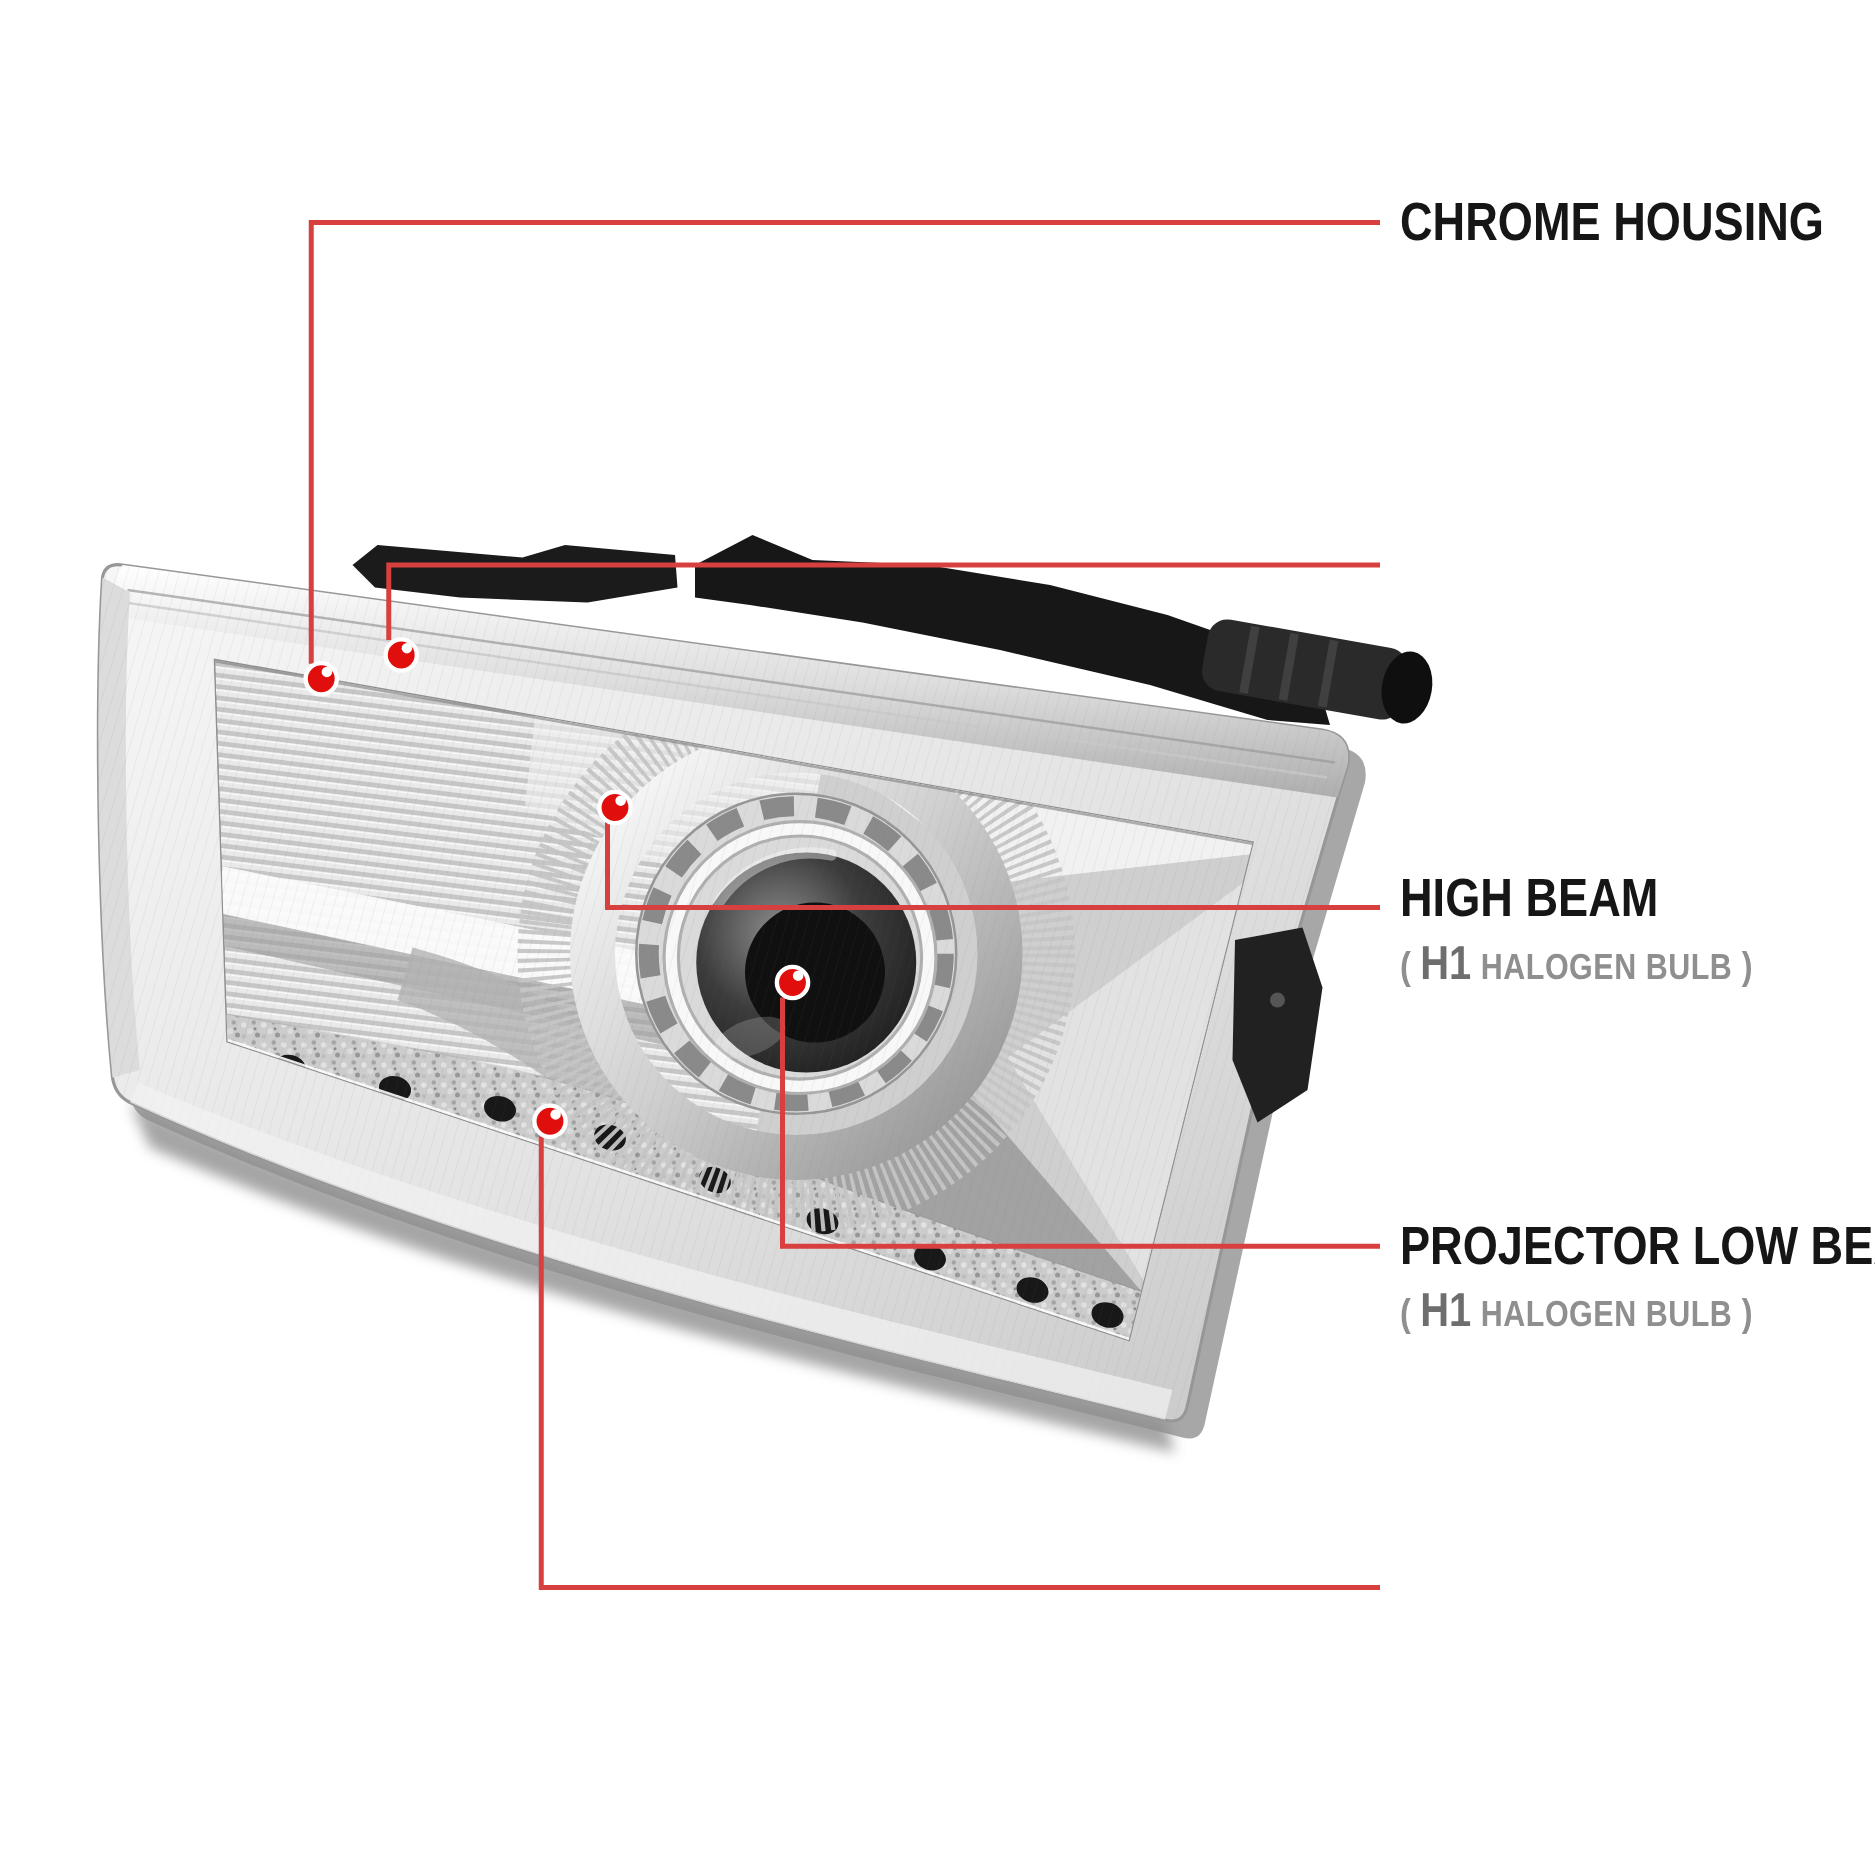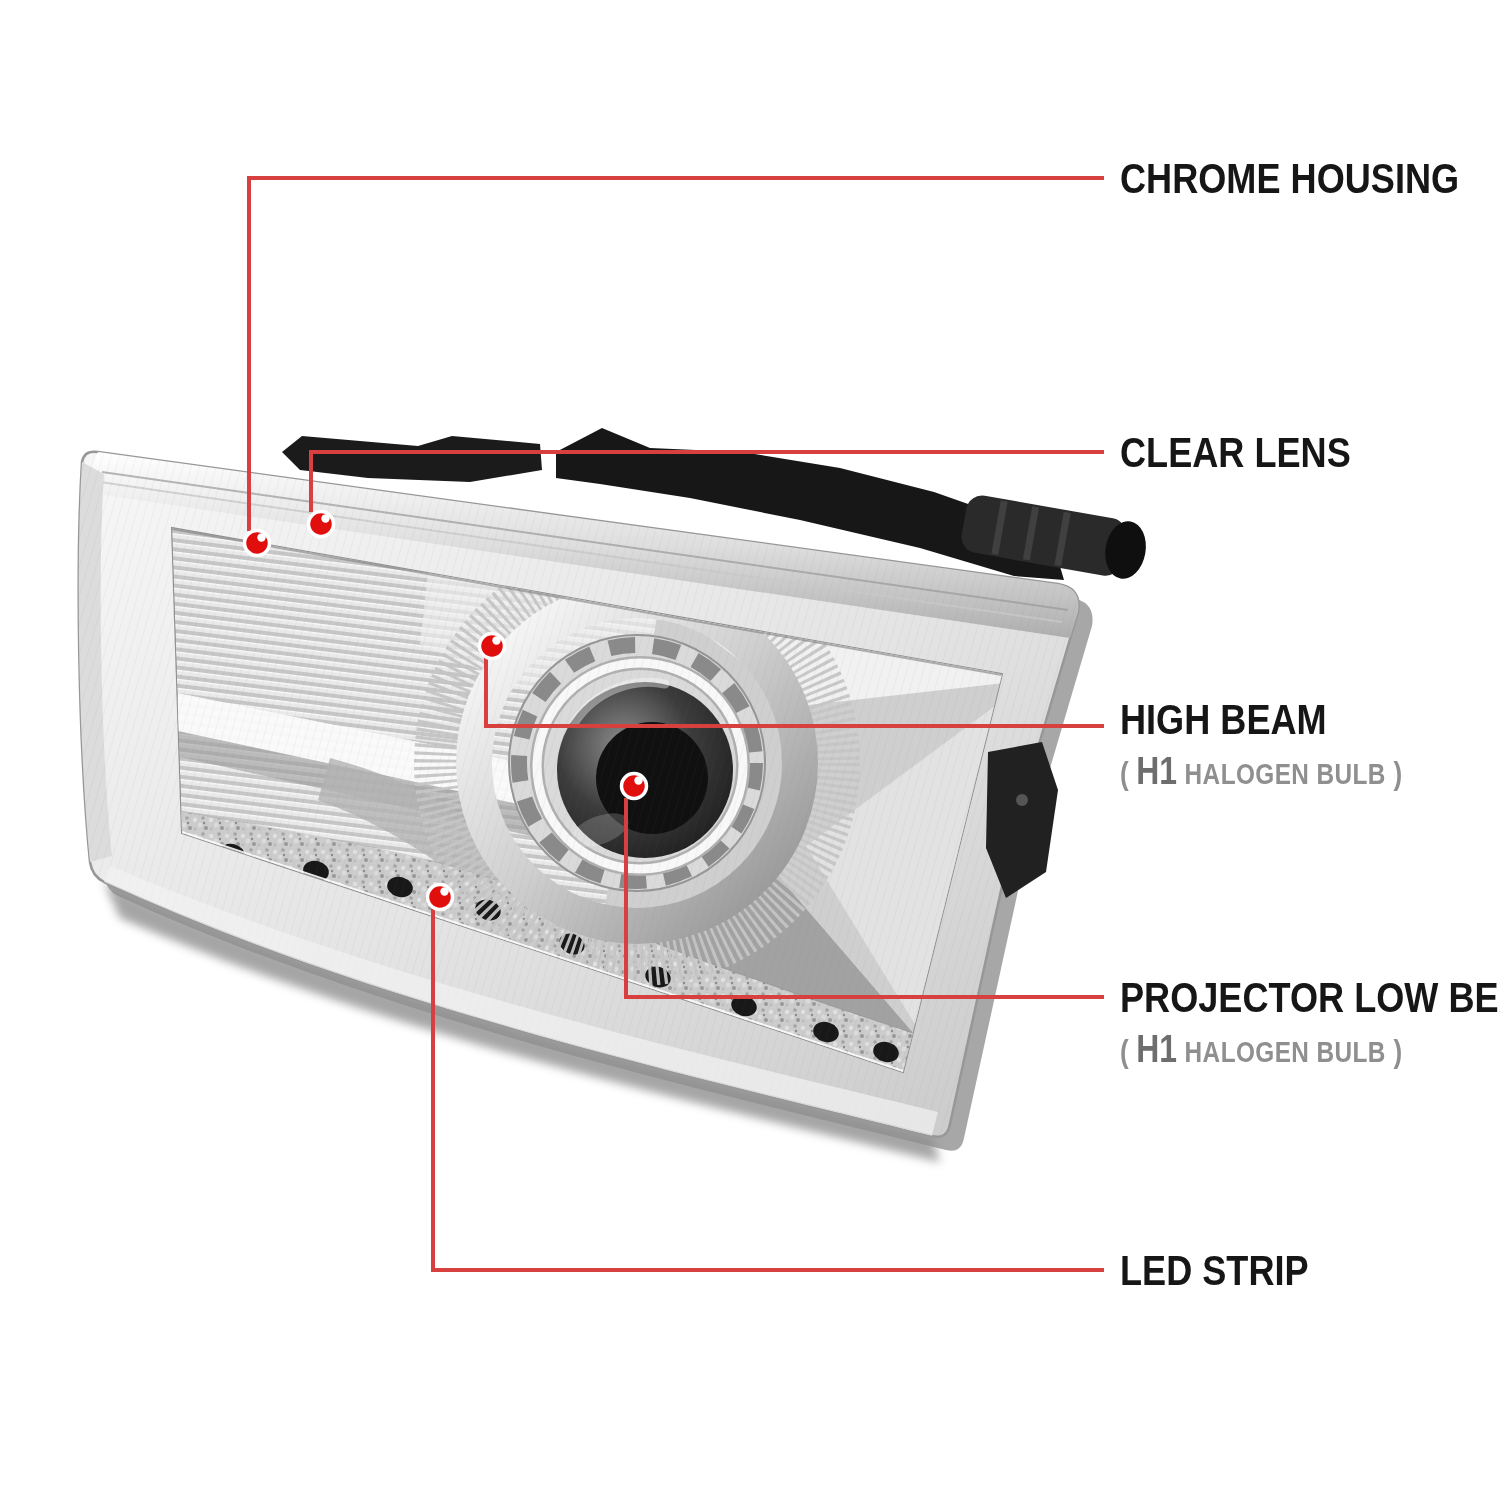--- a/index.html
+++ b/index.html
@@ -206,23 +206,20 @@
         <circle cx="440" cy="897" r="12.5" stroke="#ffffff" stroke-width="3.5" fill="#e10e0e"></circle>
         <circle cx="444.5" cy="891.5" r="4.2" fill="#ffffff"></circle>
       </g>
     </g>
   </svg>
 
   <div class="label lbl-1">
     <div class="label-title">CHROME HOUSING</div>
   </div>
 
-  <div class="label lbl-2">
-    <div class="label-title">CLEAR LENS</div>
-  </div>
 
   <div class="label lbl-3">
     <div class="label-title">HIGH BEAM</div>
     <div class="label-caption">
       <span class="cap-paren">(</span>
       <span class="cap-bulb">H1</span>
       <span class="cap-text">HALOGEN BULB</span>
       <span class="cap-paren">)</span>
     </div>
   </div>
@@ -230,17 +227,14 @@
   <div class="label lbl-4">
     <div class="label-title">PROJECTOR LOW BEAM</div>
     <div class="label-caption">
       <span class="cap-paren">(</span>
       <span class="cap-bulb">H1</span>
       <span class="cap-text">HALOGEN BULB</span>
       <span class="cap-paren">)</span>
     </div>
   </div>
 
-  <div class="label lbl-5">
-    <div class="label-title">LED STRIP</div>
-  </div>
 
 </div>
 
 </body></html>

